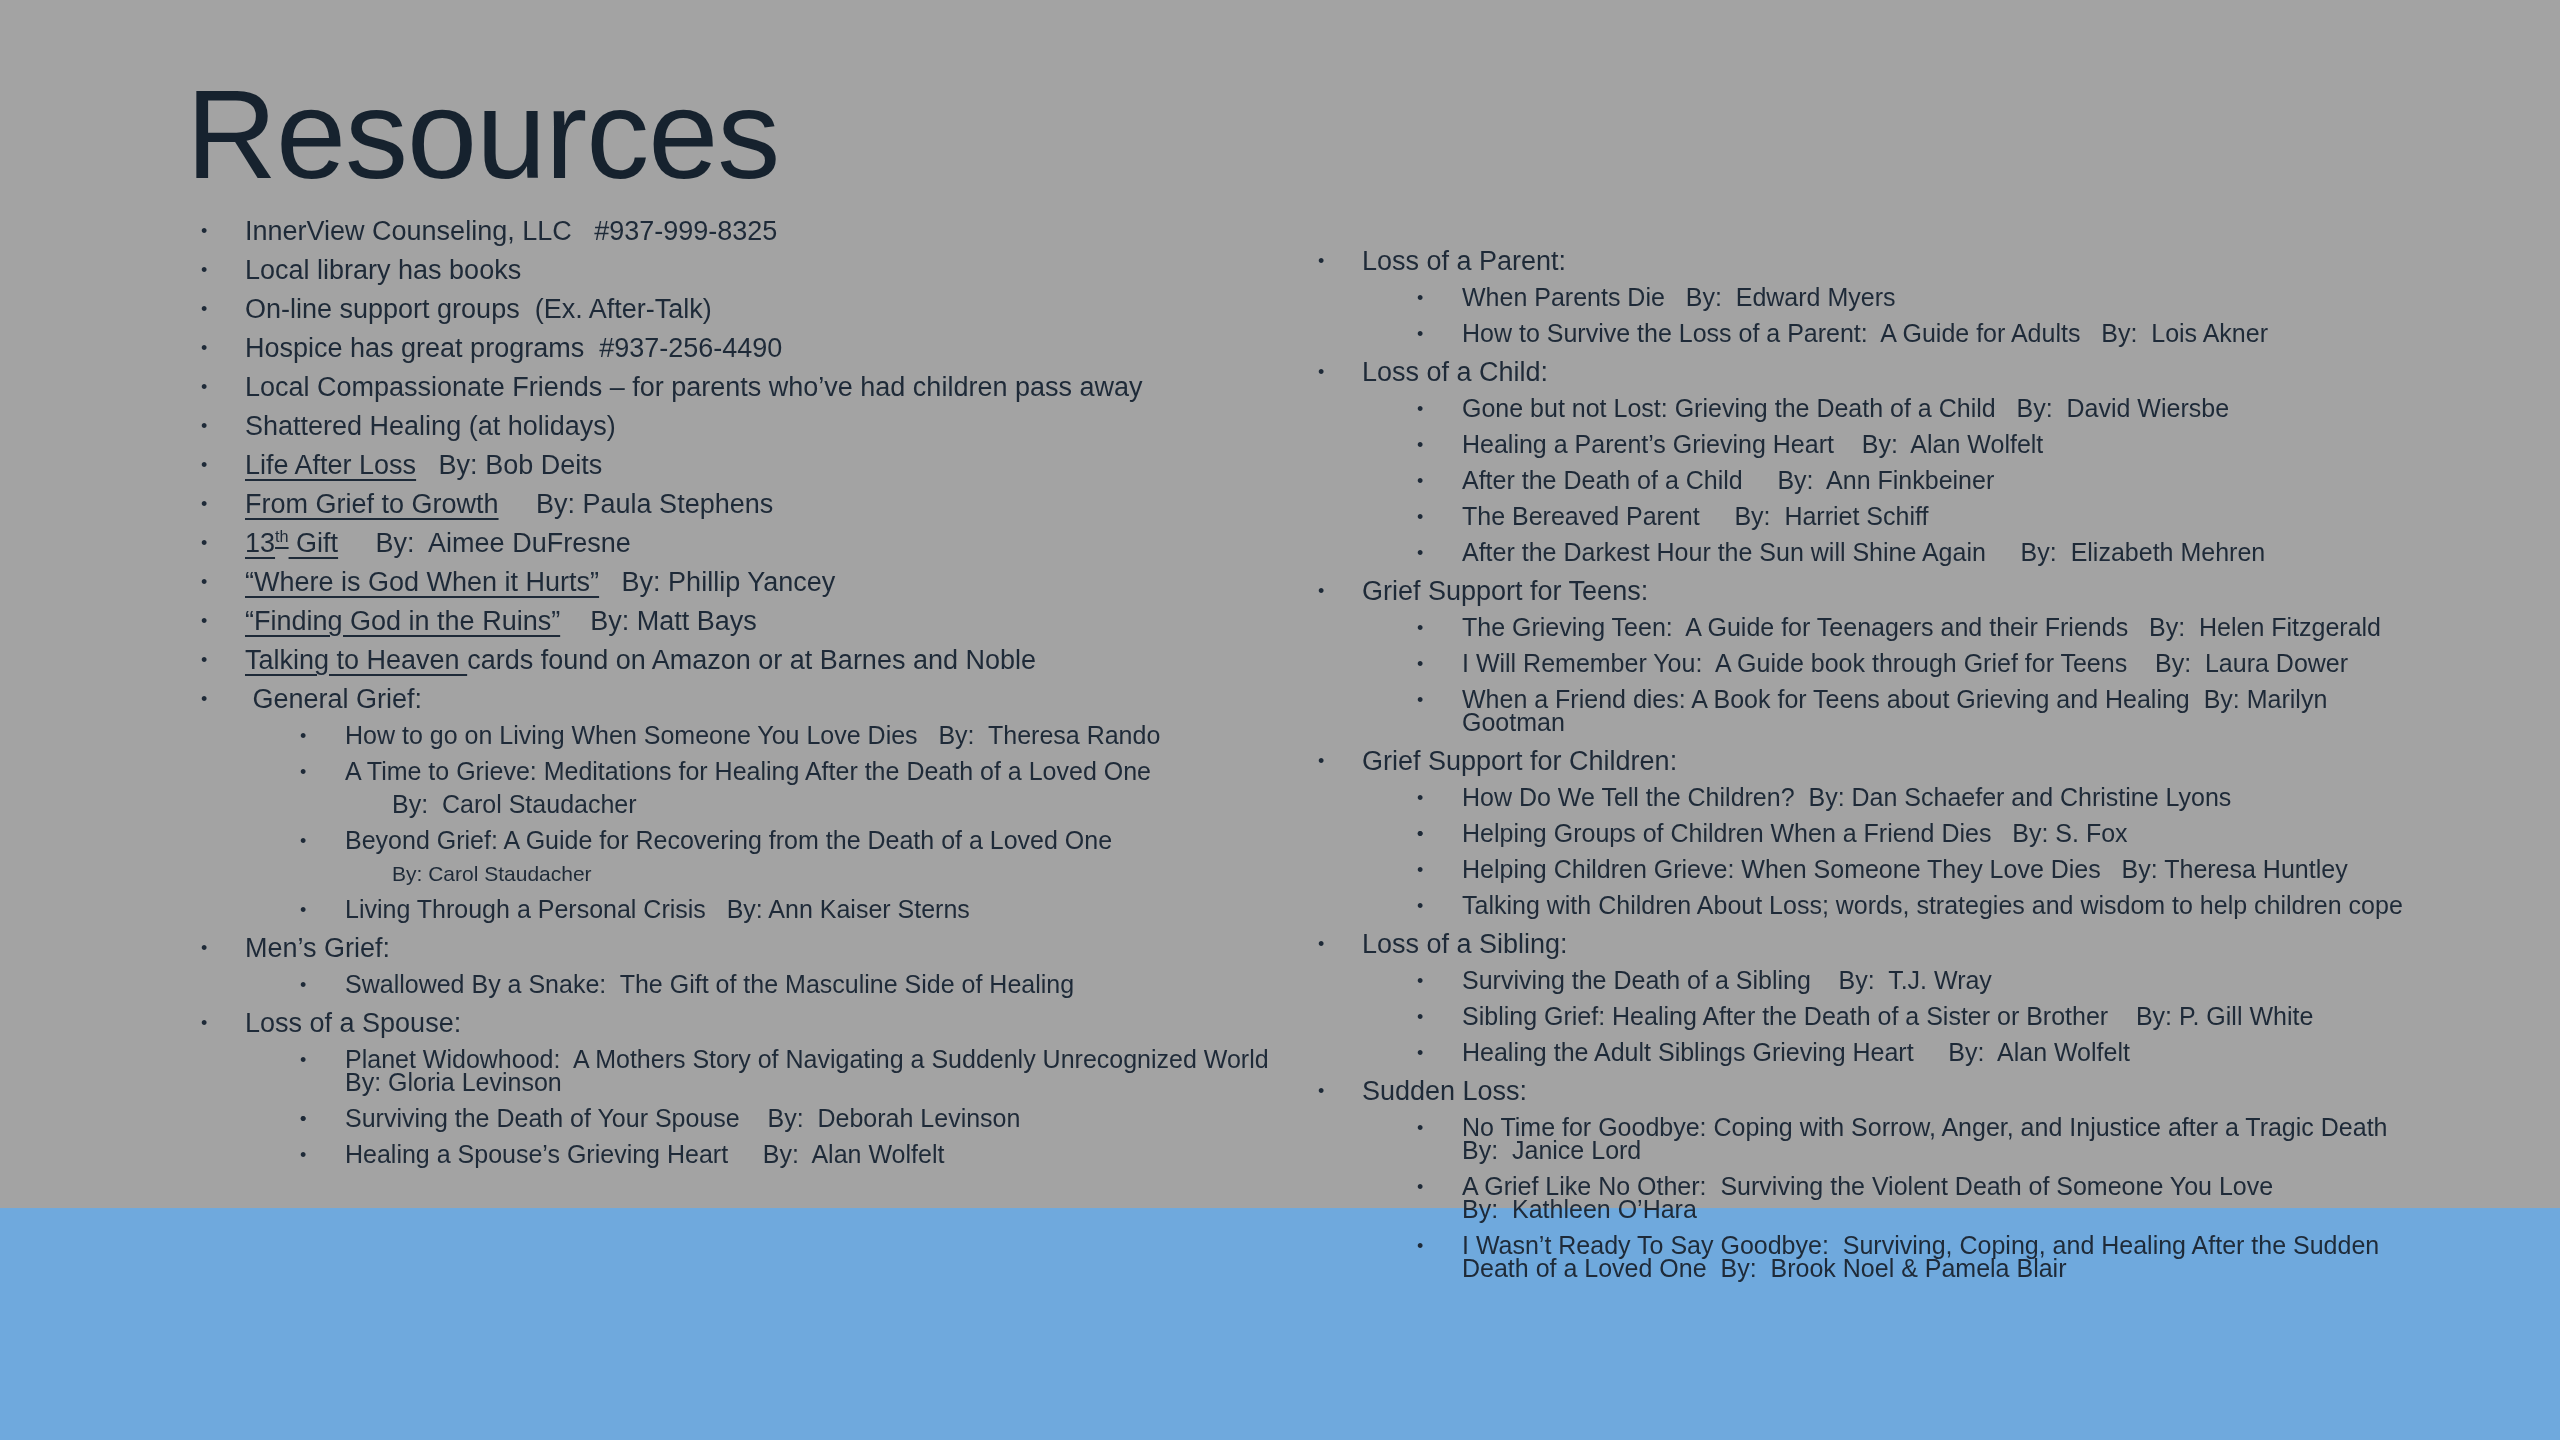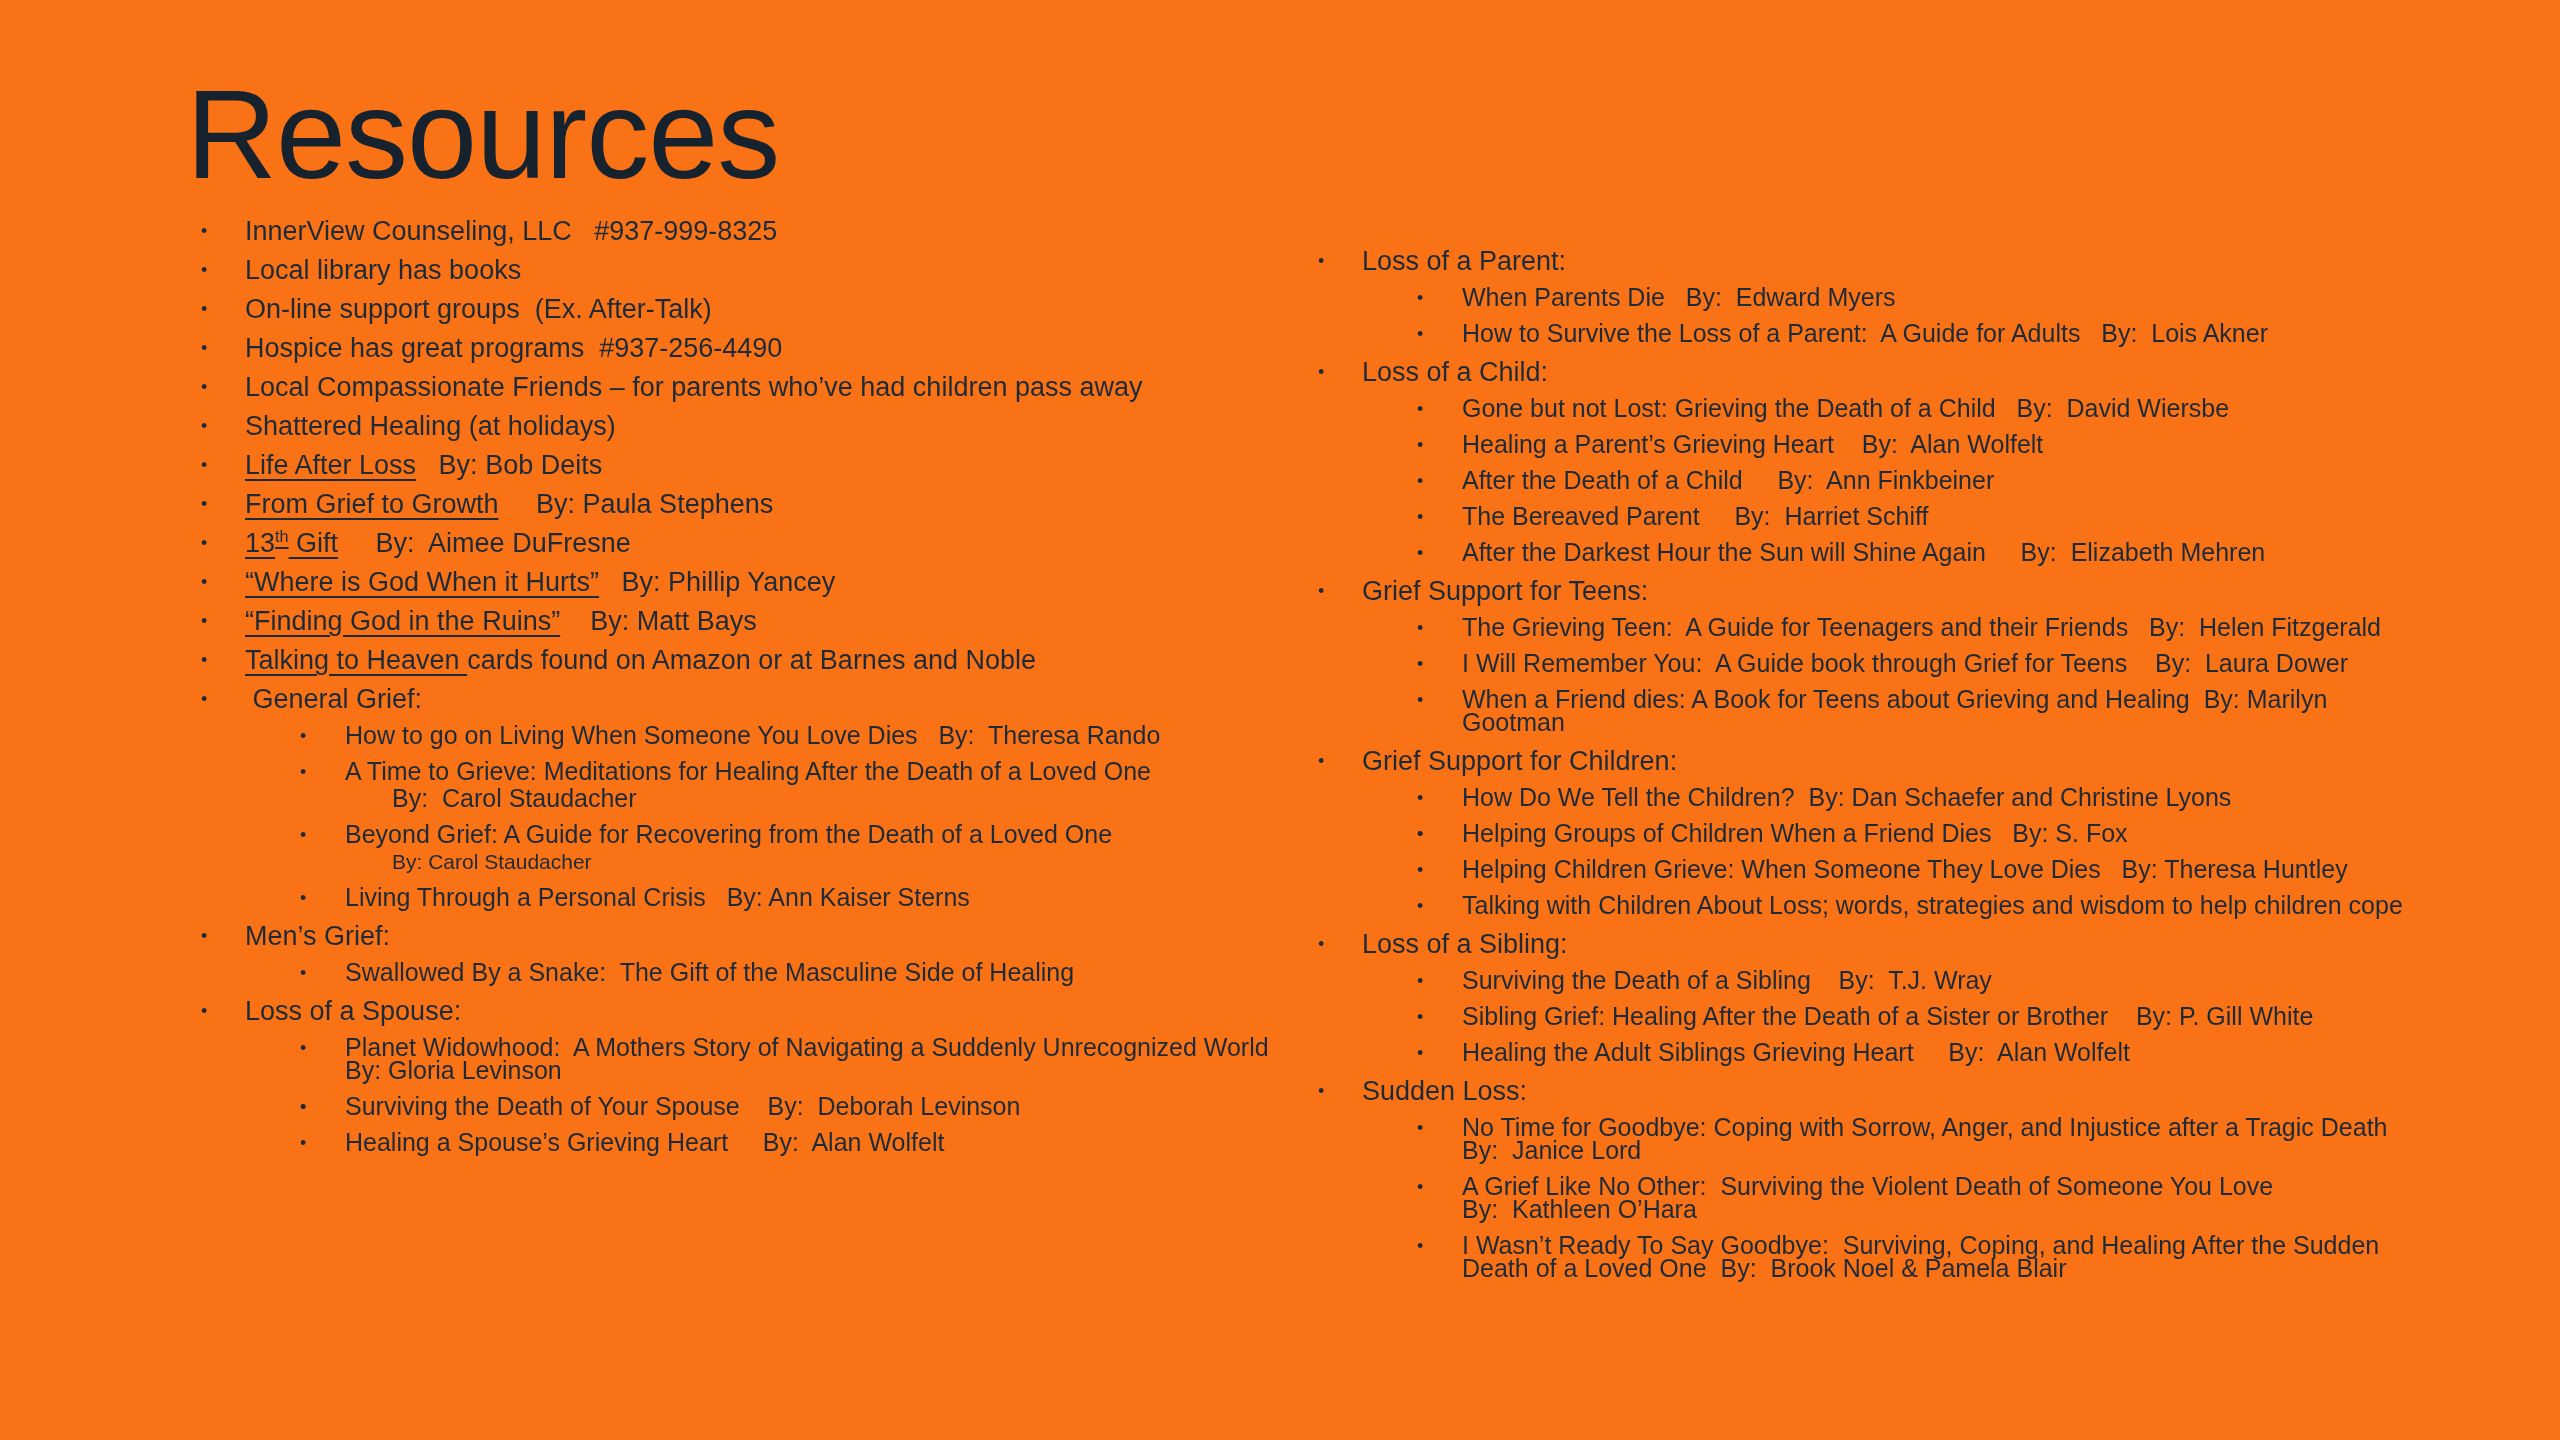--- a/index.html
+++ b/index.html
@@ -2,40 +2,40 @@
 <html><head>
 <meta charset="utf-8">
 <style>
   html,body{margin:0;padding:0}
   body{
     width:2560px;height:1440px;overflow:hidden;
     background:#6fa9dd;
     color:#1e2a38;
     font-family:"Liberation Sans", sans-serif;
   }
-  .slide{position:relative;width:2560px;height:1440px;background:#f97316}
+  .slide{position:relative;width:2560px;height:1208px;background:#a3a3a3}
   .title{
     position:absolute;left:186px;top:66px;margin:0;
     font-size:126px;font-weight:400;letter-spacing:-1px;color:#16222e;
     line-height:1.1;
   }
   .col{position:absolute}
   .col-left{left:195px;top:205px;width:1120px}
   .col-right{left:1312px;top:235px;width:1240px}
   .item{position:relative;padding-left:50px;margin:0 0 11px 0;font-size:25px;line-height:25px}
   .item.lvl1{font-size:27px;line-height:26px;margin-top:13px}
   .item.lvl2{padding-left:150px}
   .bullet{position:absolute;left:6px;top:1px;font-size:18px;line-height:25px}
   .item.lvl2 .bullet{left:105px}
   .line,.cont{white-space:pre-wrap}
   .u{text-decoration:underline;text-underline-offset:5px;text-decoration-thickness:2px}
   sup{font-size:60%;line-height:0}
   .cont{line-height:25px}
   .cont.wrap{margin-top:-2px}
-  .cont.indent{margin-top:2px;padding-left:47px}
+  .cont.indent{margin-top:8px;padding-left:47px}
   .cont.small{font-size:21px}
 </style>
 </head>
 <body>
 
 <div class="slide">
   <h1 class="title">Resources</h1>
   <div class="col col-left">
       <div class="item lvl1">
         <span class="bullet">•</span>

